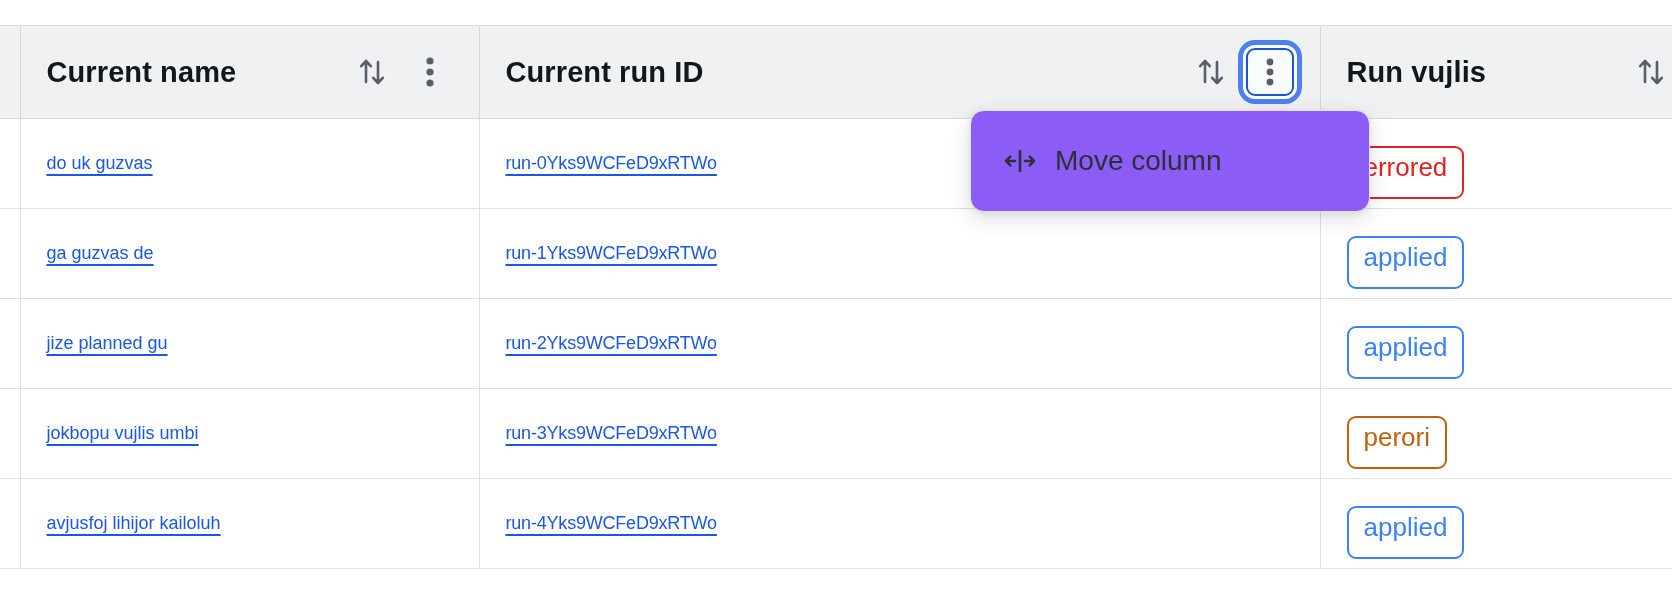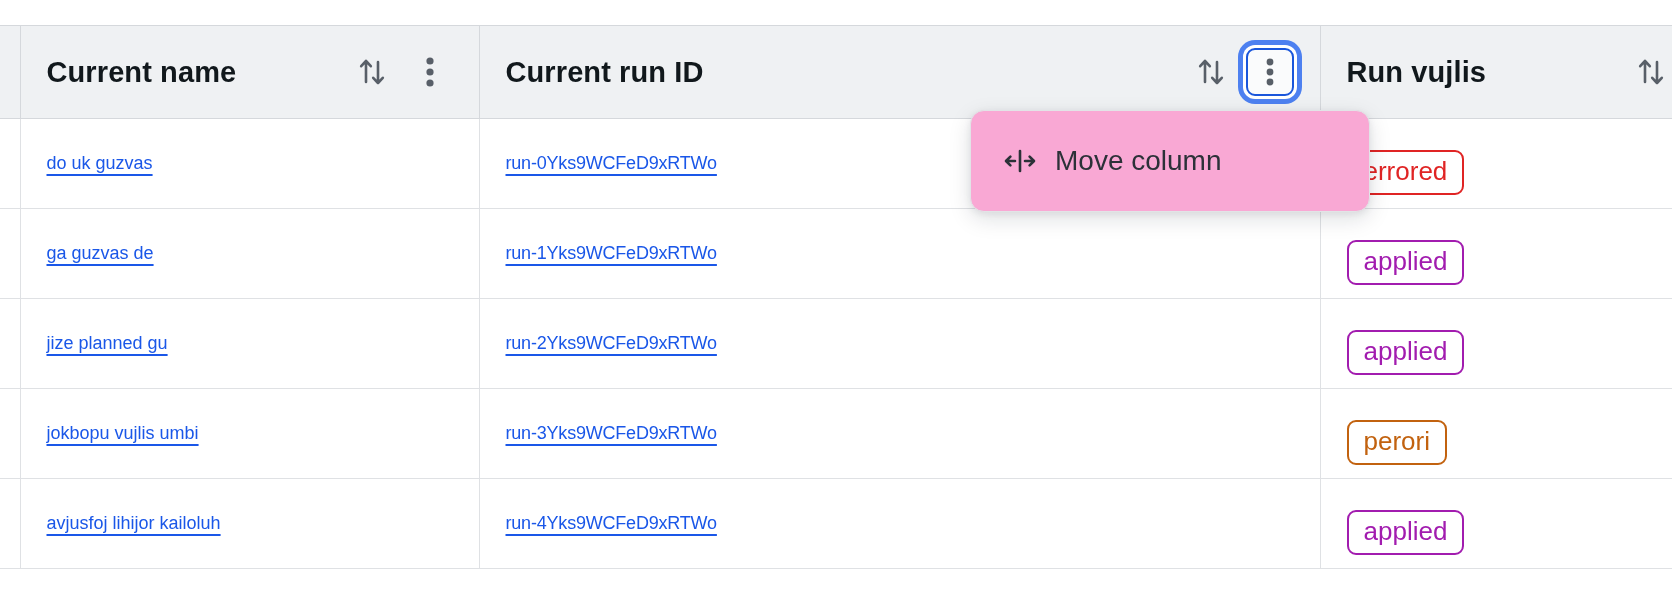--- a/index.html
+++ b/index.html
@@ -117,37 +117,37 @@
     text-decoration-thickness: 2px;
     white-space: nowrap;
     cursor: pointer;
   }
   a.runid-link { letter-spacing: -0.2px; }
 
   .badge {
     display: inline-block;
     border: 2px solid currentColor;
     border-radius: 9px;
-    padding: 6px 15px 8px 15px;
+    padding: 6px 15px 16px 15px;
     font-size: 26px;
     line-height: 1.05;
     white-space: nowrap;
     margin-top: 18px;
   }
   .badge.errored { color: #e02424; }
-  .badge.applied { color: #a21caf; }
+  .badge.applied { color: #3b82f6; }
   .badge.planned { color: #c2620f; }
 
   
   .menu {
     position: absolute;
     left: 970px;
     top: 110px;
     width: 400px;
-    background: #f9a8d4;
+    background: #8b5cf6;
     border: 1px solid #e2e4e7;
     border-radius: 14px;
     box-shadow: 0 7px 22px rgba(16, 24, 40, 0.13), 0 2px 7px rgba(16, 24, 40, 0.07);
     padding: 16px 0 16px 0;
     box-sizing: border-box;
     z-index: 50;
   }
   .menu-item {
     display: flex;
     align-items: center;

